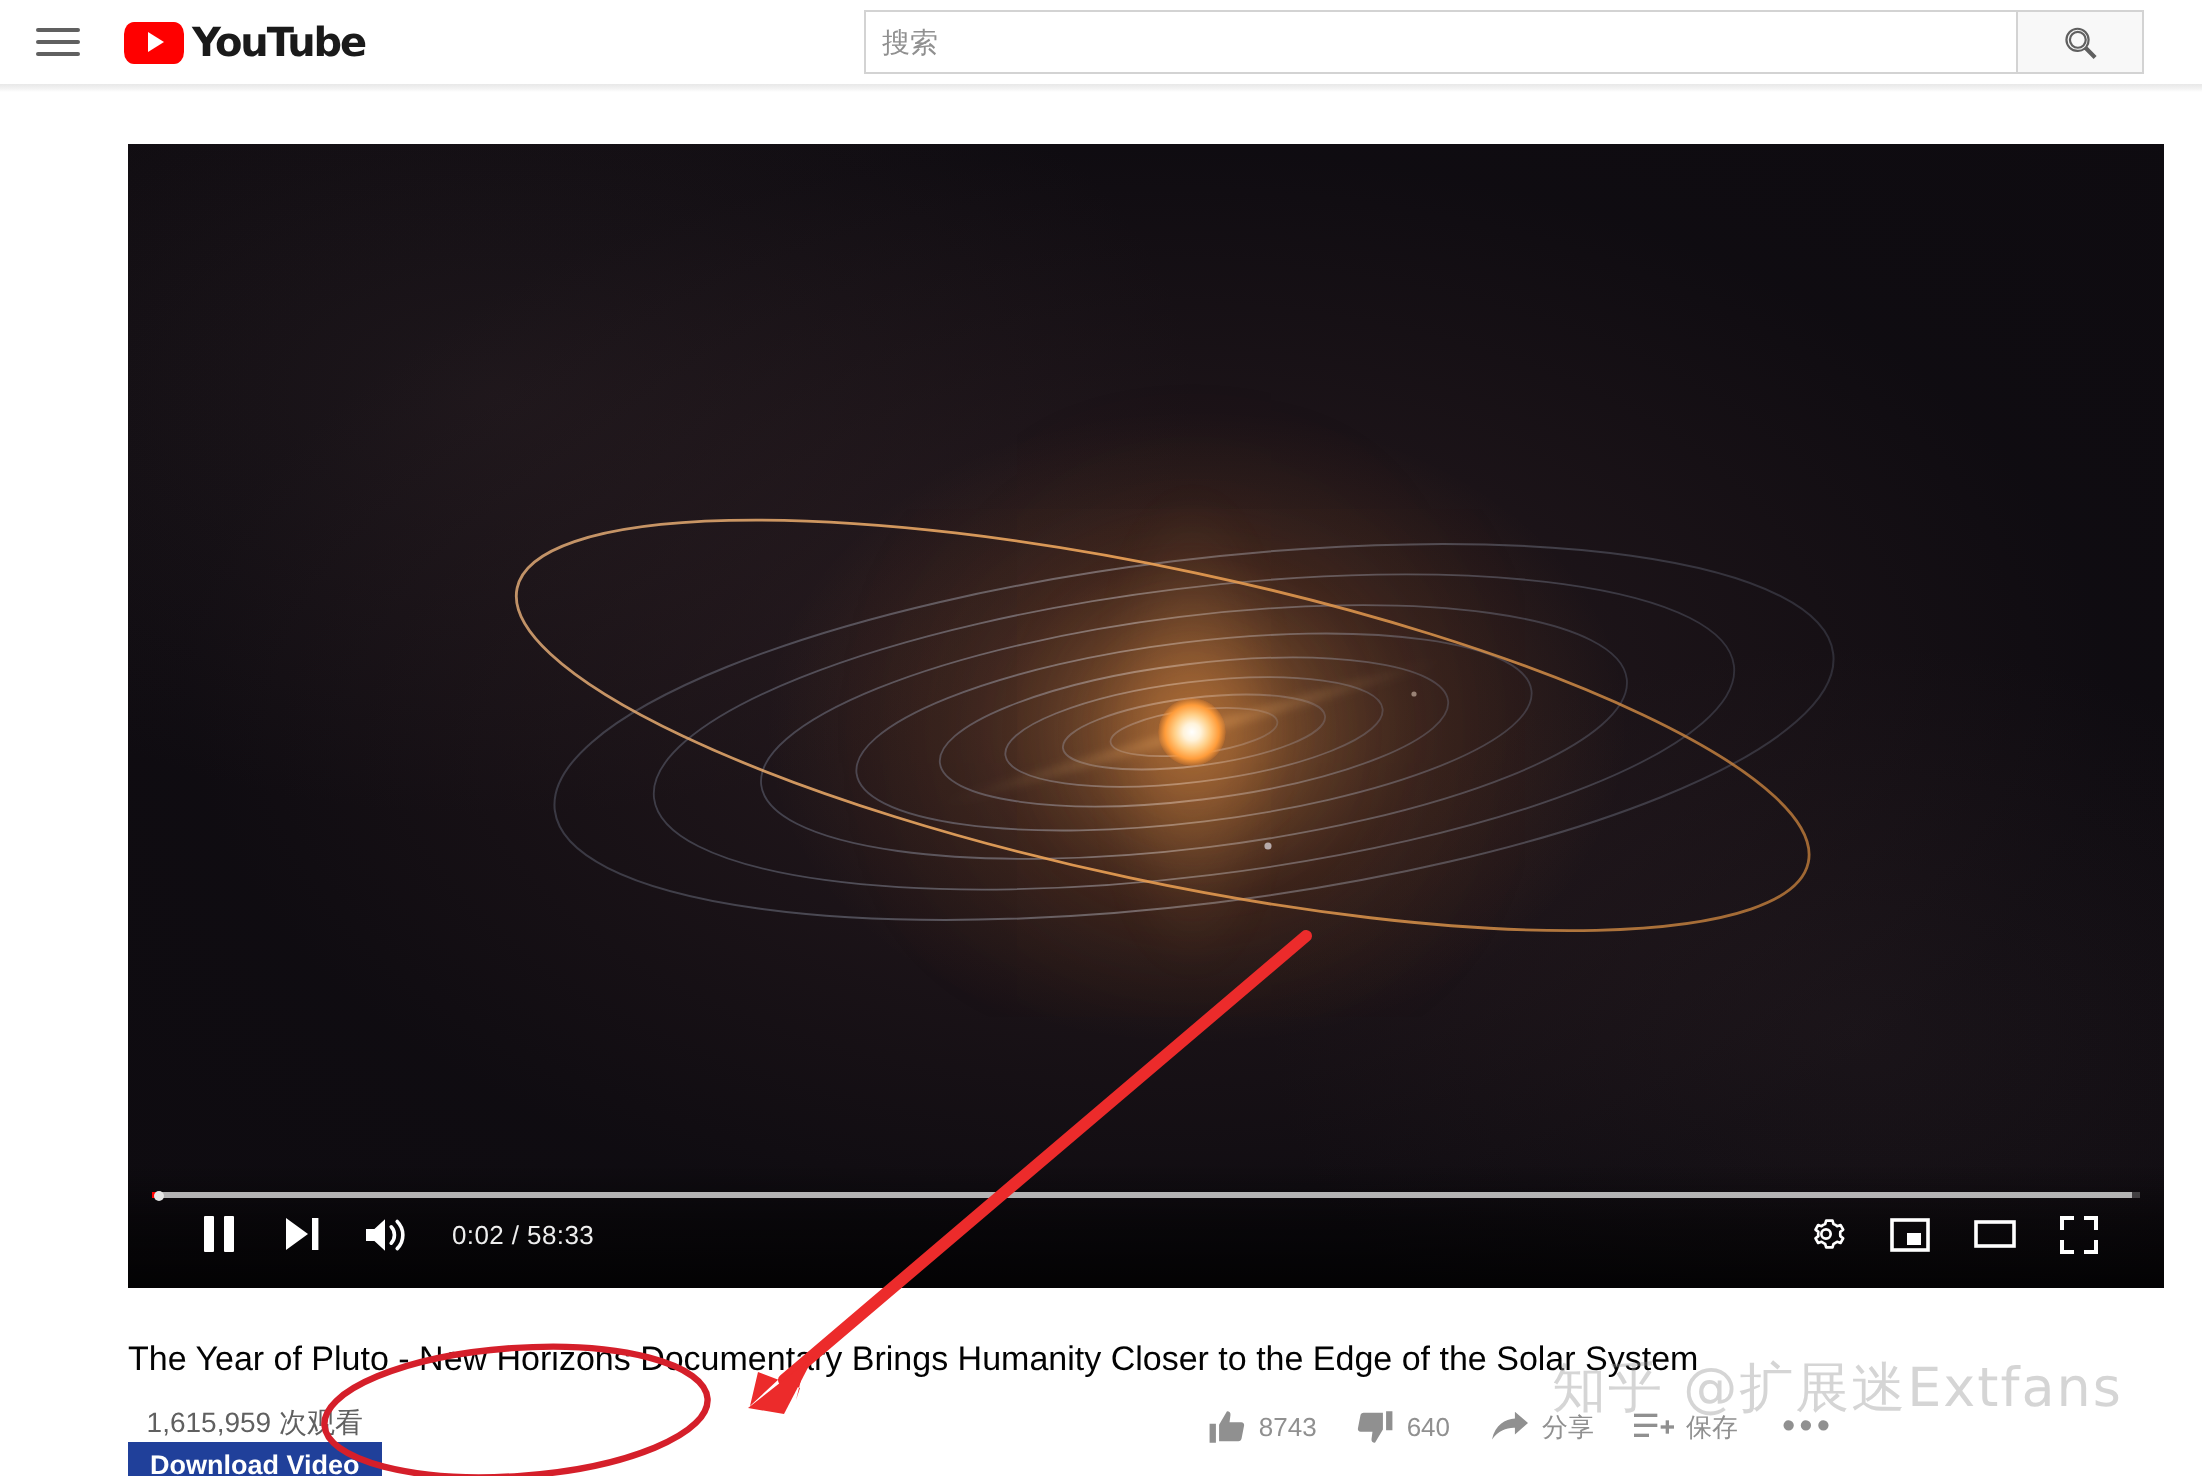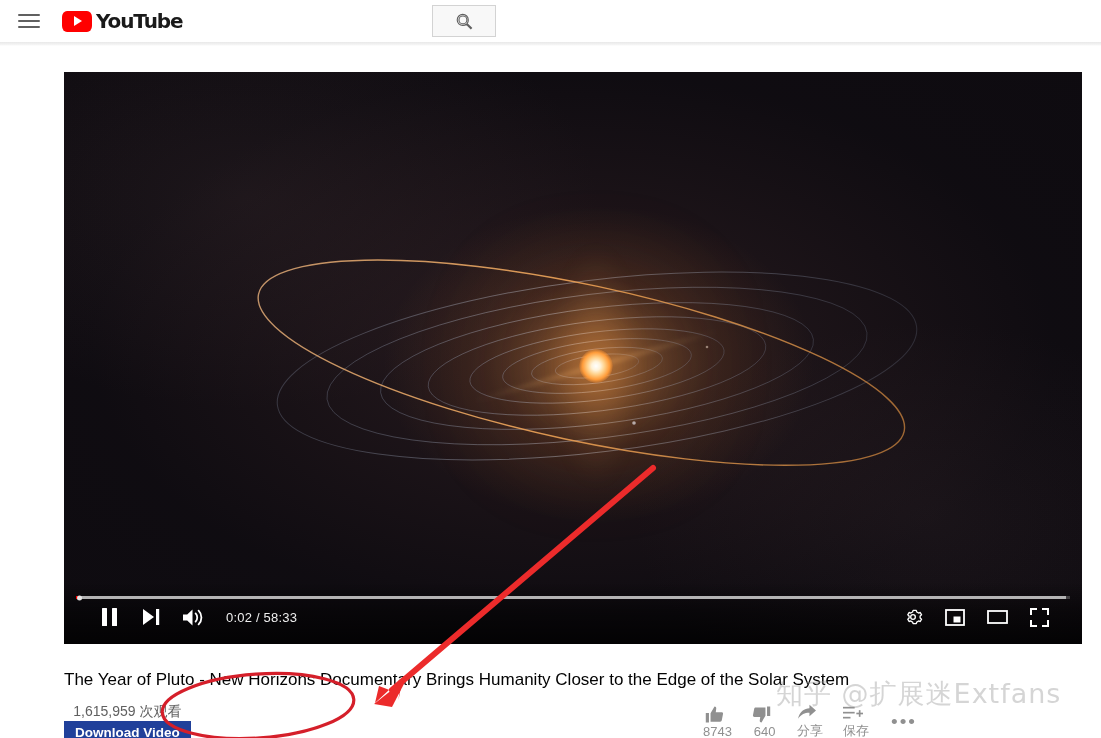--- a/index.html
+++ b/index.html
@@ -115,21 +115,21 @@
   }
   #meta-row { position: absolute; left: 64px; top: 703px; display: flex; align-items: center; flex-direction: column; }
   #view-count { font-size: 14px; color: #606060; white-space: nowrap; }
   #download-btn {
     background: #20409a; color: #ffffff;
     font-size: 13.5px; font-weight: bold; padding: 5px 11px 6px;
     border: none; cursor: pointer; line-height: 1.1; white-space: nowrap;
   }
 
   #actions-row { position: absolute; right: 18px; top: 704px; display: flex; align-items: center; gap: 0; }
-  .action { display: flex; align-items: center; color: #909090; font-size: 13px; cursor: pointer; margin-left: 20px; flex-direction: column; }
+  .action { display: flex; align-items: center; color: #909090; font-size: 13px; cursor: pointer; margin-left: 20px; }
   .action:first-child { margin-left: 0; }
   .action svg { fill: #909090; margin-right: 6px; }
   .action .lbl { white-space: nowrap; }
   #more-btn { margin-left: 22px; color: #909090; font-size: 19px; letter-spacing: 2px; cursor: pointer; line-height: 10px; }
 
   
   #watermark {
     position: absolute; left: 776px; top: 676px; font-size: 27px;
     color: rgba(150,150,150,0.40); font-family: "DejaVu Sans", sans-serif;
     letter-spacing: 1px; white-space: nowrap; pointer-events: none; user-select: none;
@@ -151,20 +151,21 @@
     </div>
 
     <div id="logo">
       <div id="logo-mark">
           <div class="tri"></div>
         </div>
       <span id="logo-text">YouTube</span>
     </div>
 
     <div id="search-wrap">
+      <input id="search-input" type="text" placeholder="搜索" style="">
       <div id="search-btn">
         <svg viewBox="0 0 24 24">
           <path d="M20.87 20.17l-5.59-5.59A6.94 6.94 0 0016.8 10a7 7 0 10-7 7 6.94 6.94 0 004.58-1.52l5.59 5.59zM5 10a5 5 0 115 5 5 5 0 01-5-5z" fill="none" stroke="#606060" stroke-width="1.4"></path>
         </svg>
       </div>
     </div>
   </div>
   <div id="header-divider"></div>
 
   <div id="player">

